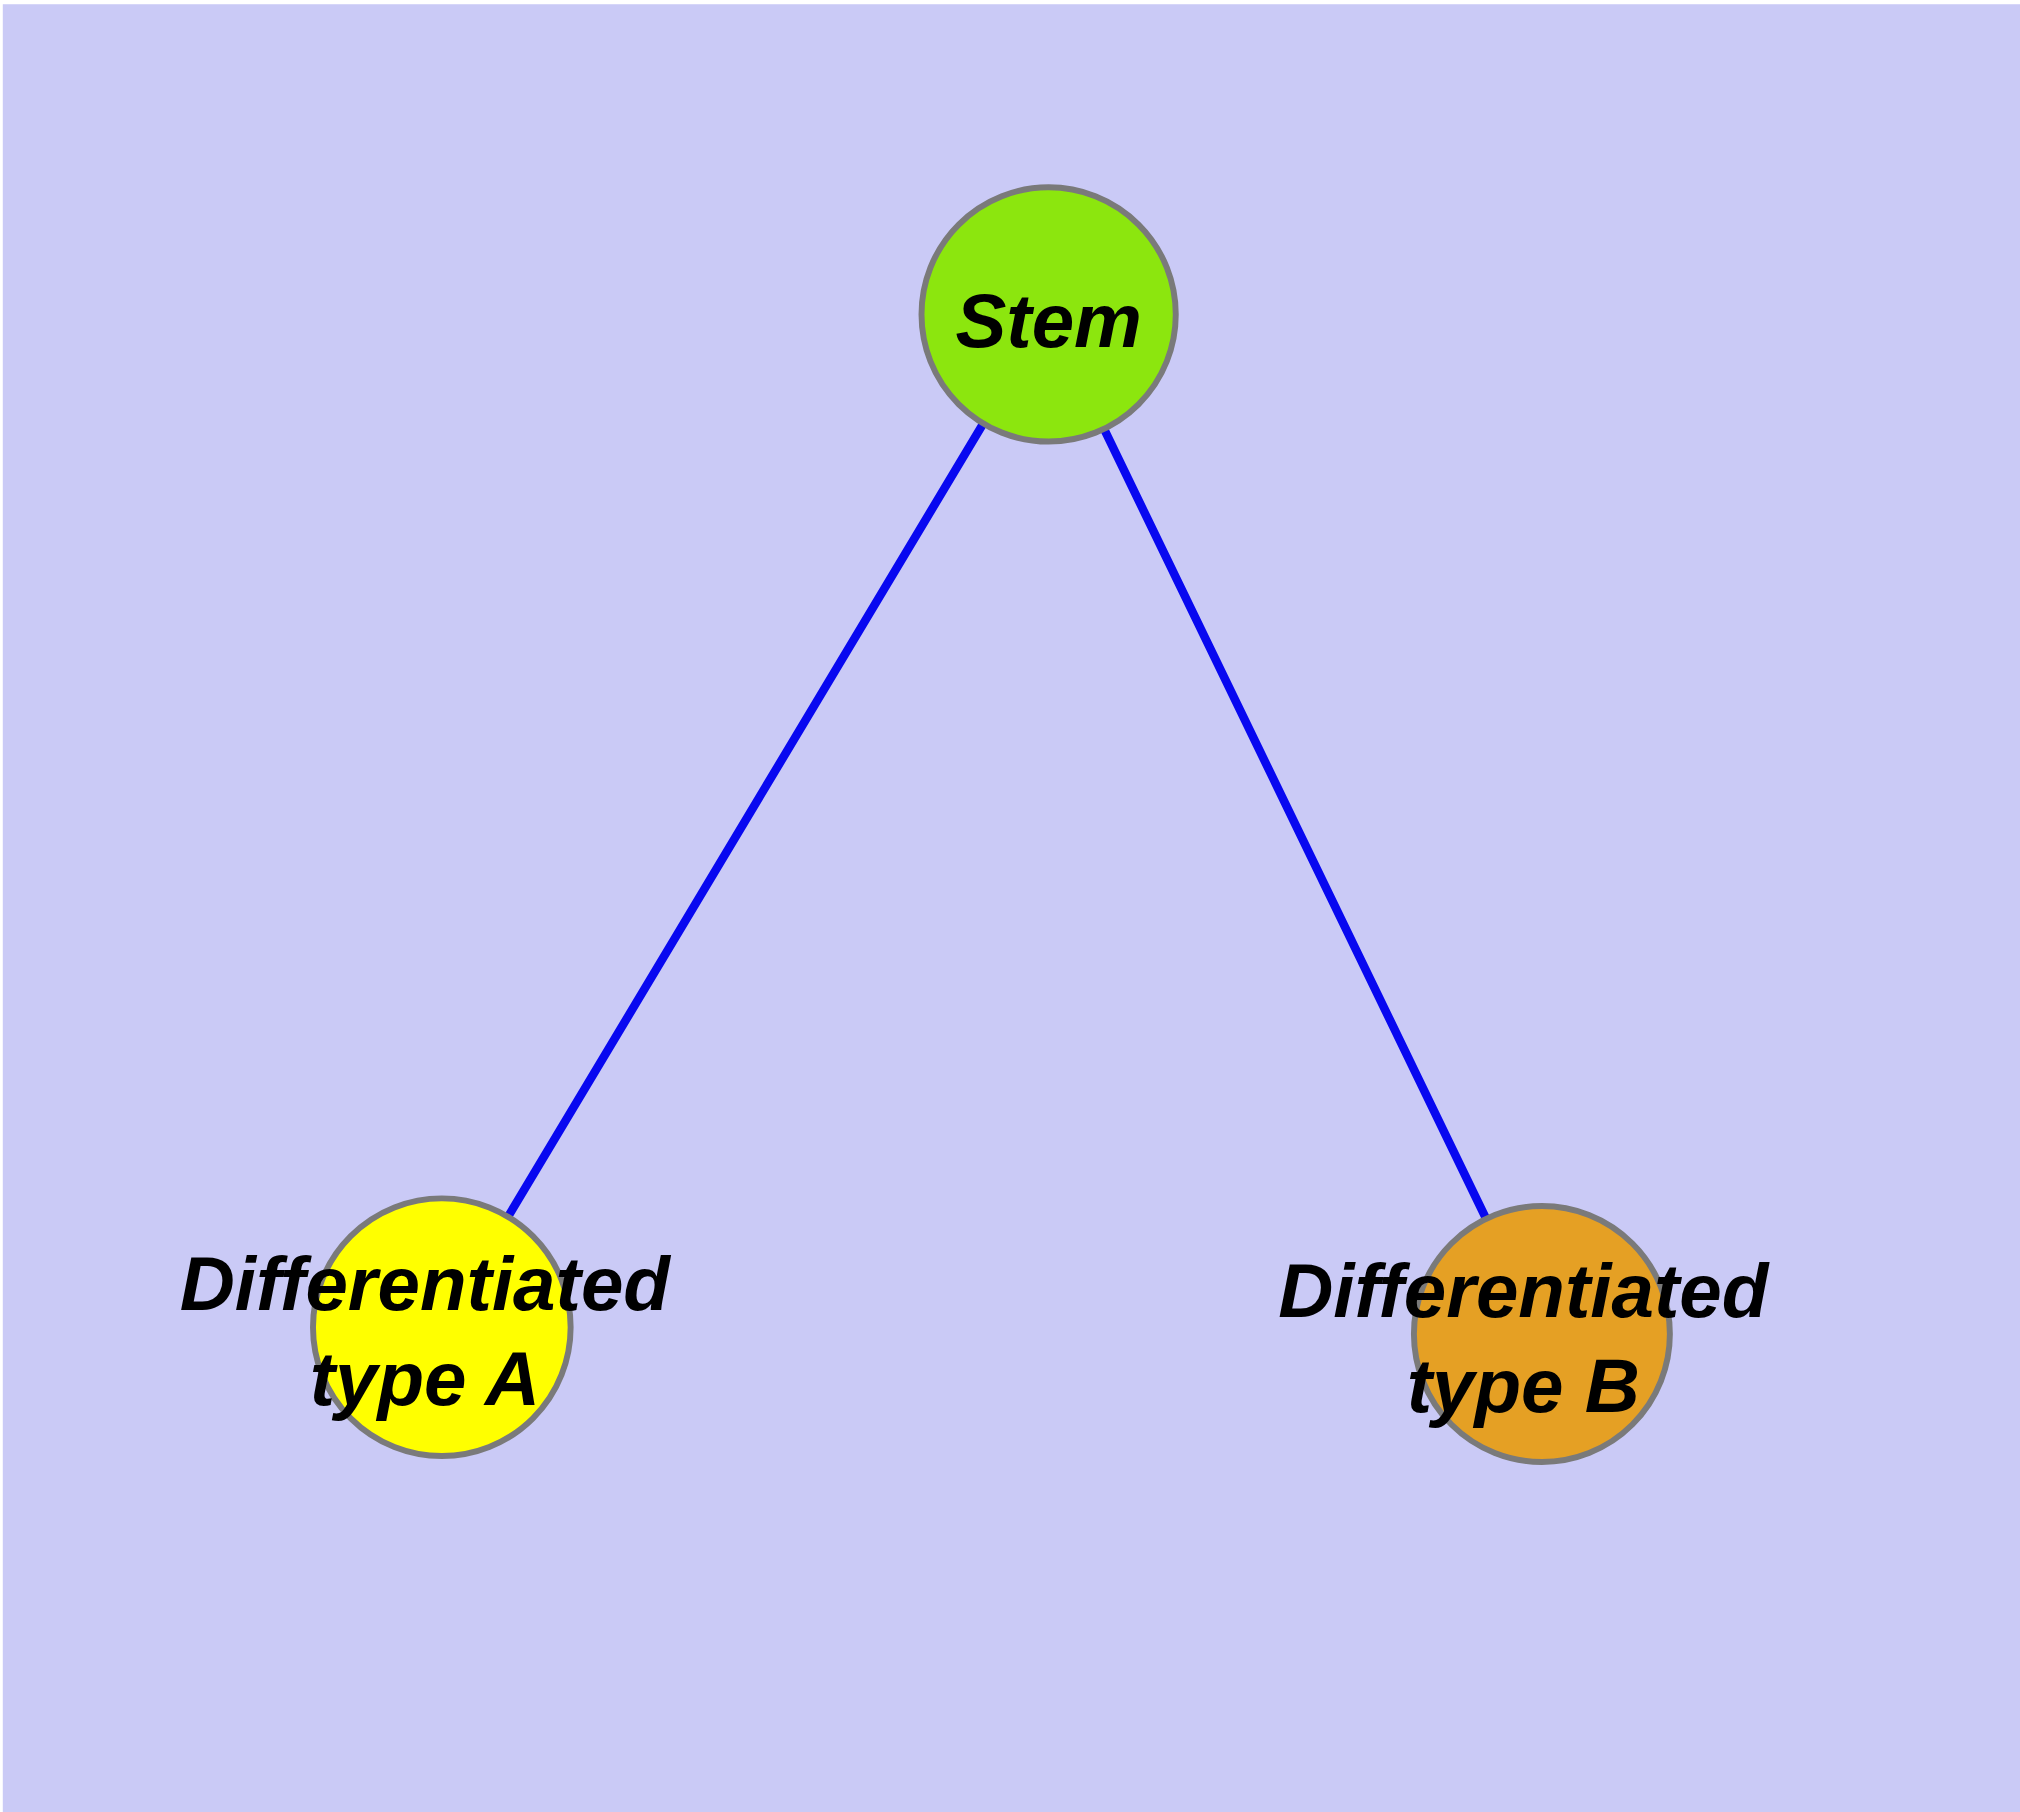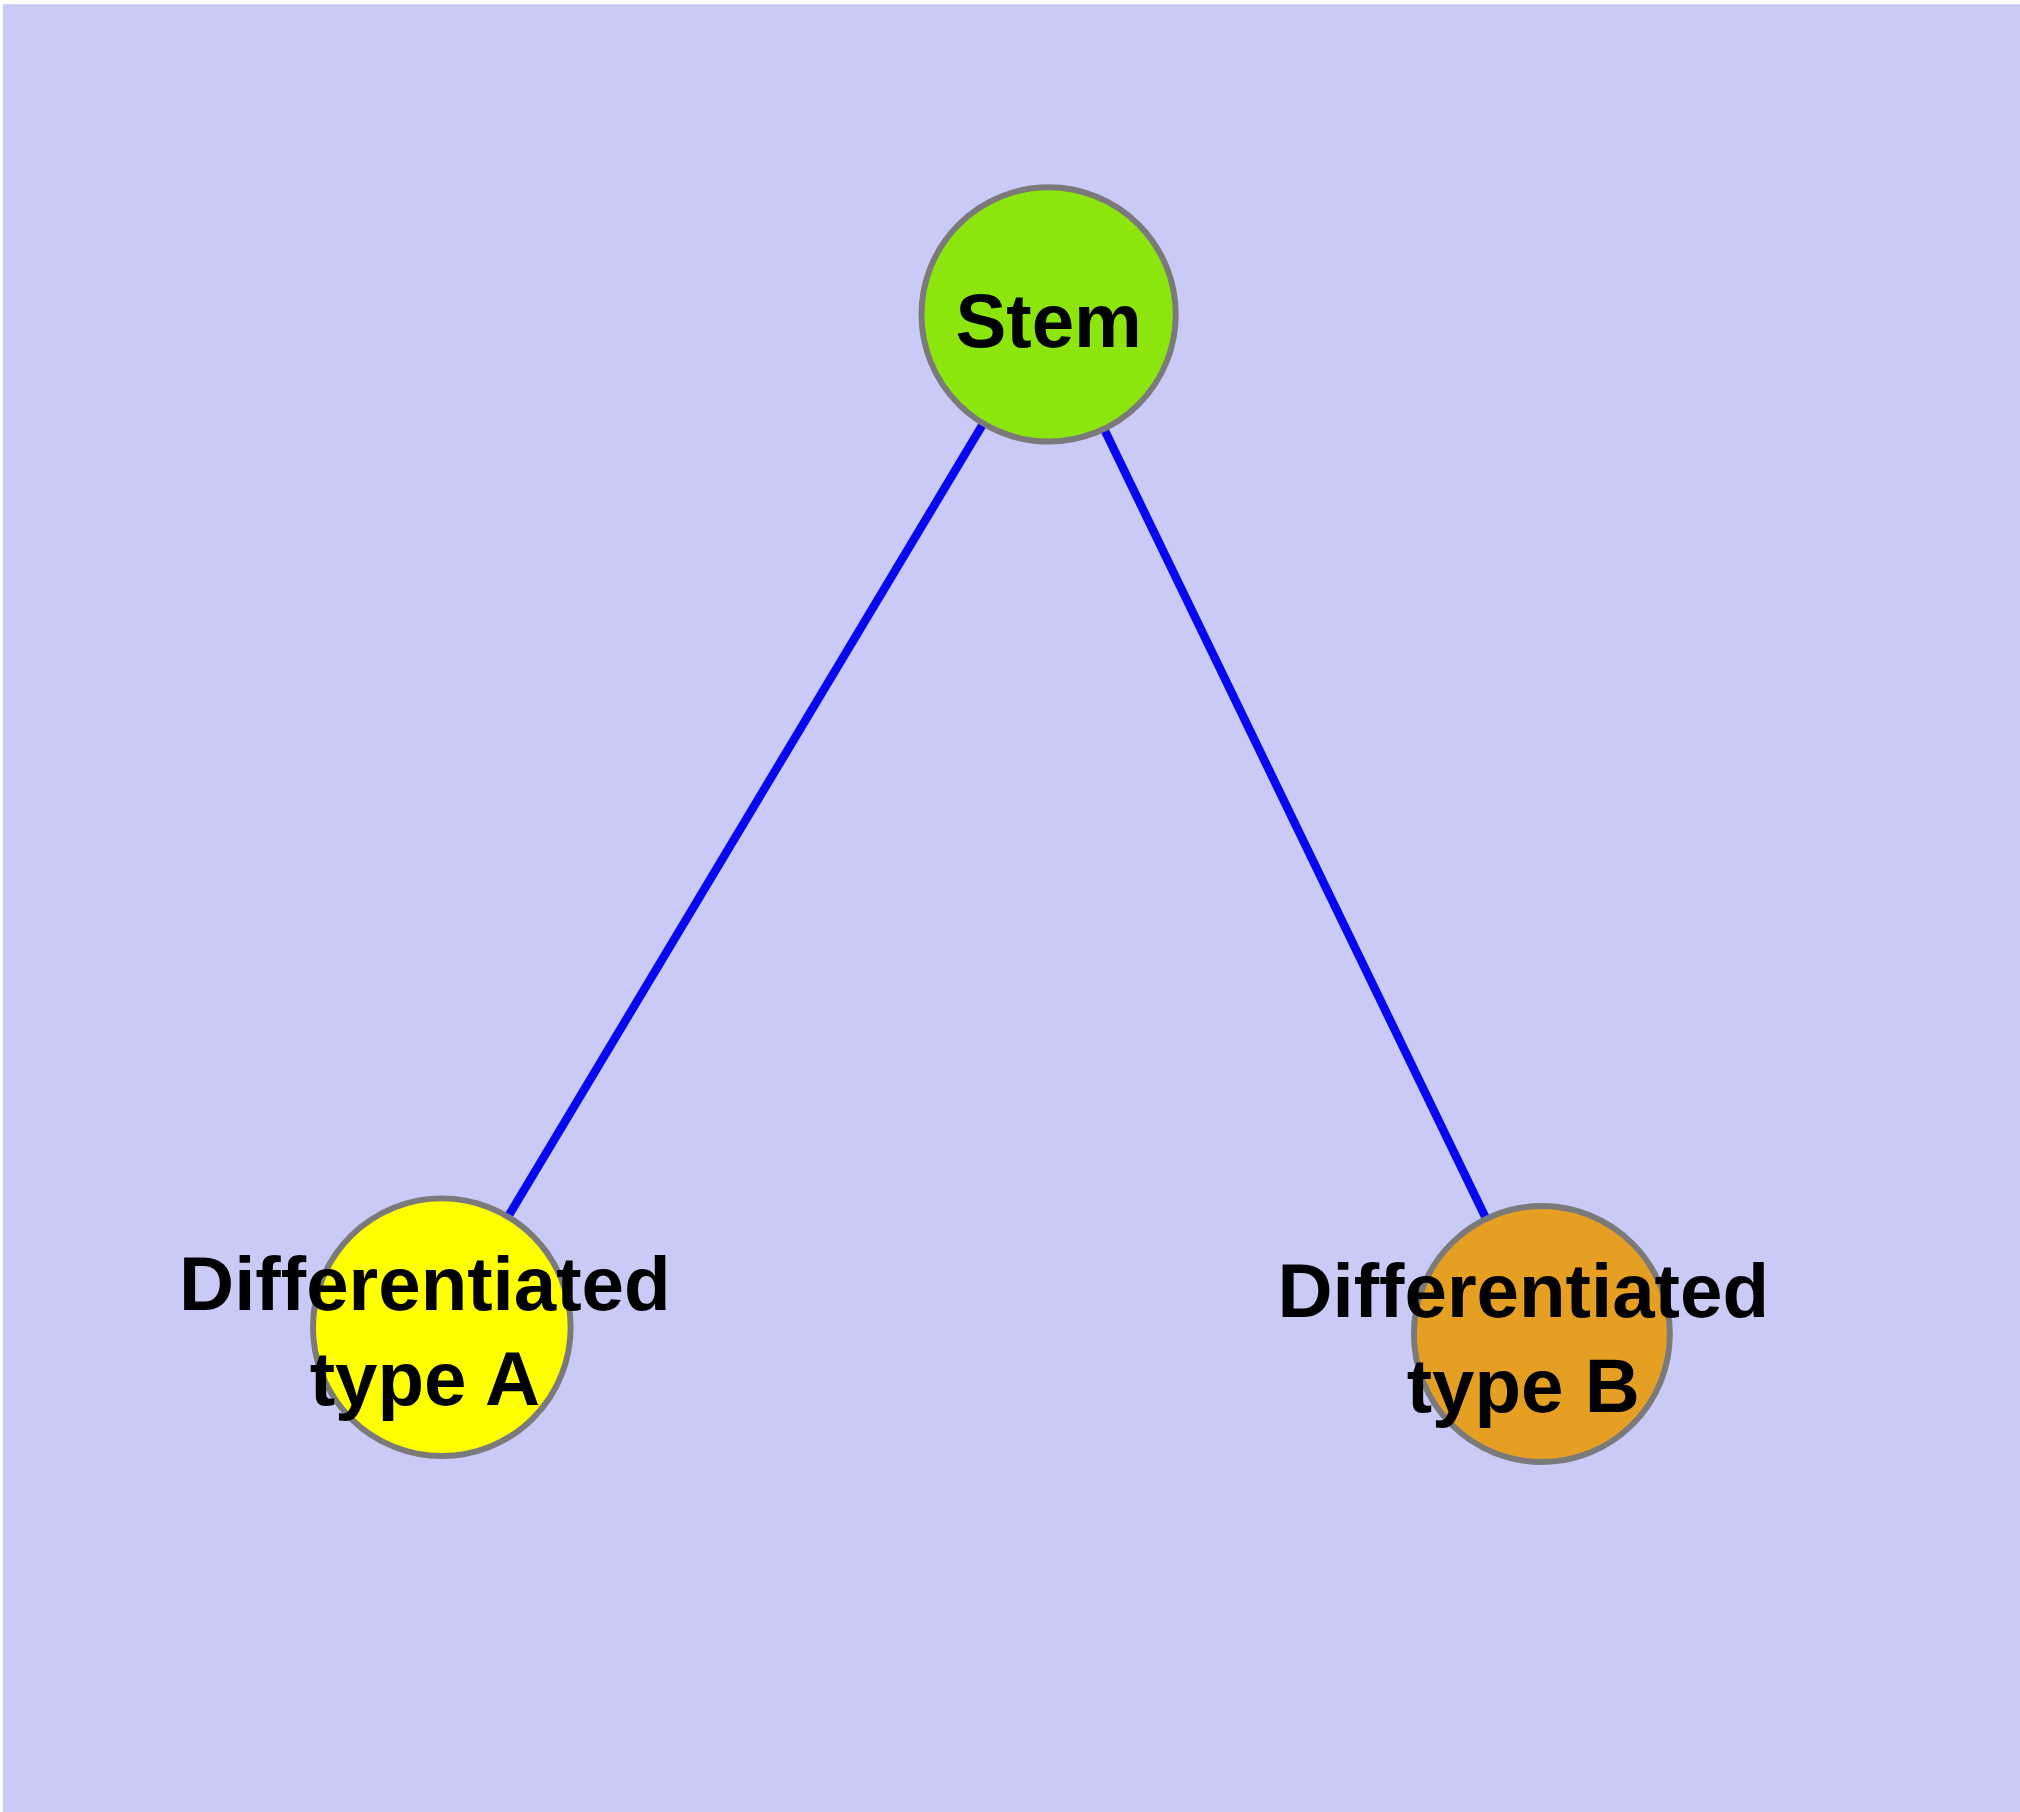--- a/index.html
+++ b/index.html
@@ -7,20 +7,21 @@
     padding: 0;
     background: #ffffff;
     width: 2021px;
     height: 1812px;
     overflow: hidden;
   }
   .stage {
     position: relative;
     width: 2021px;
     height: 1412px;
+    font-style: italic;
   }
   svg {
     display: block;
   }
   text.node-label {
     font-family: "Liberation Sans", sans-serif;
     font-weight: bold;
     font-size: 90px;
     text-anchor: middle;
   }

